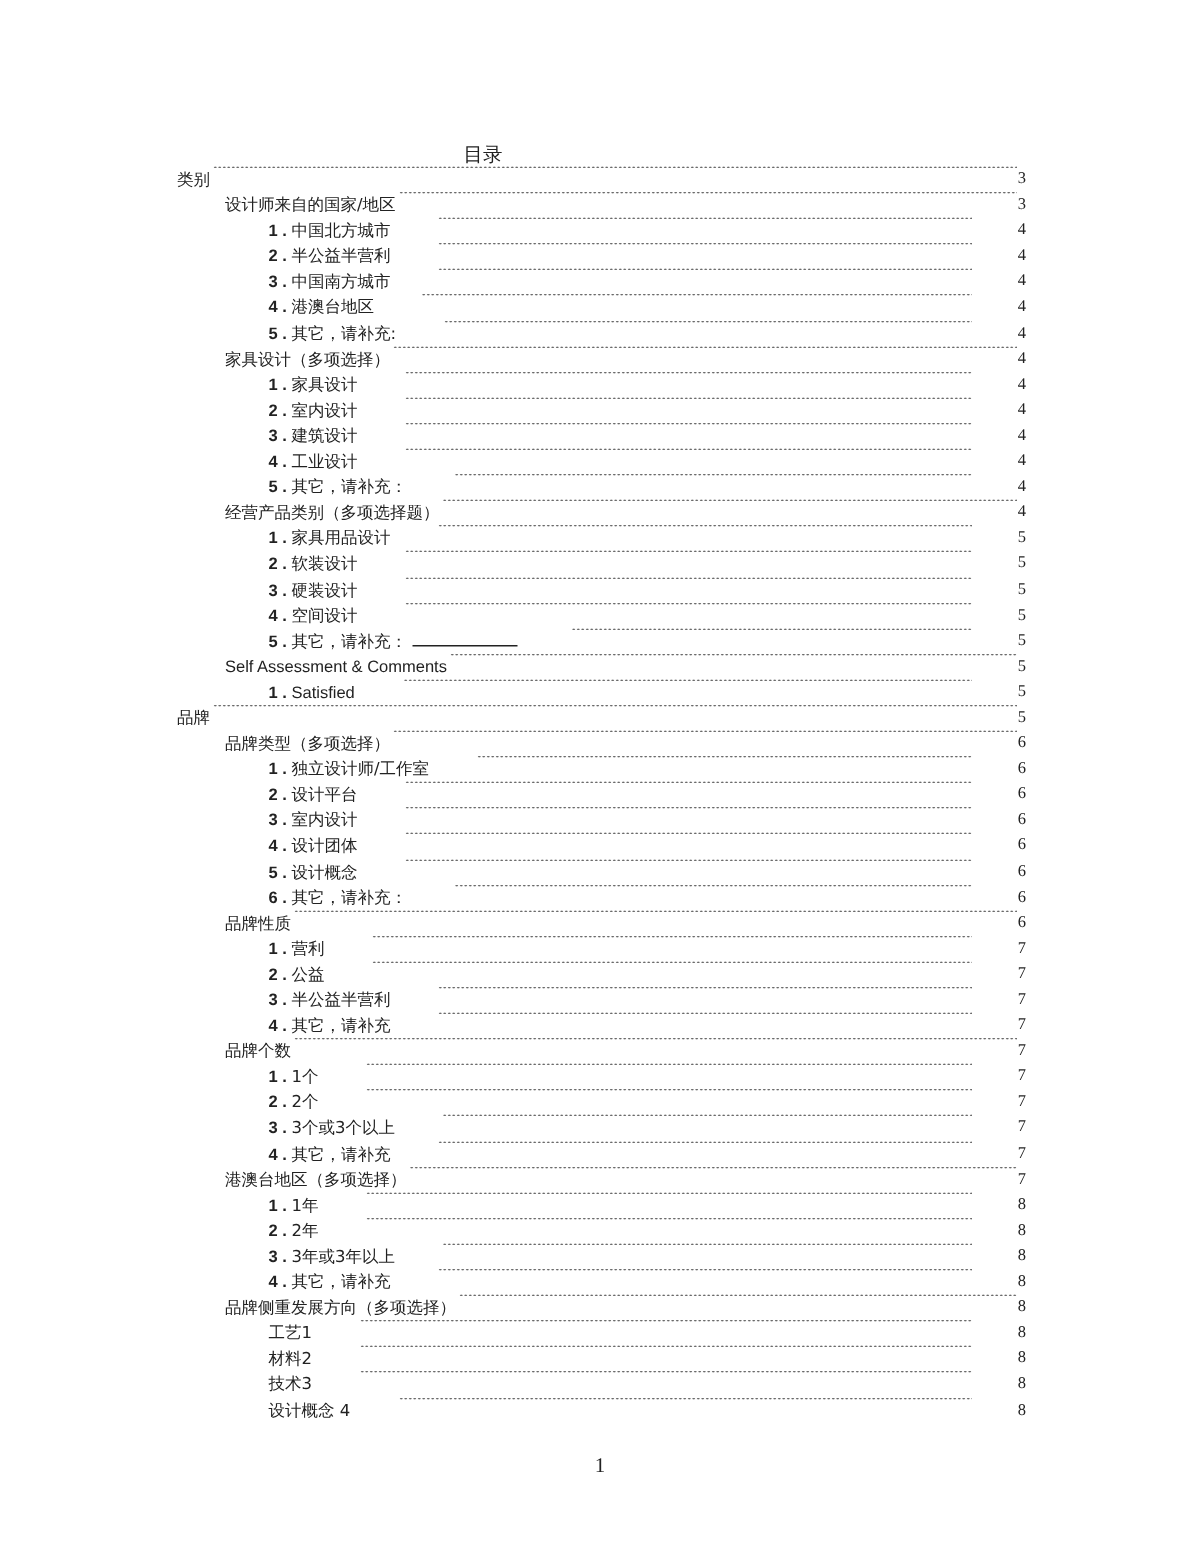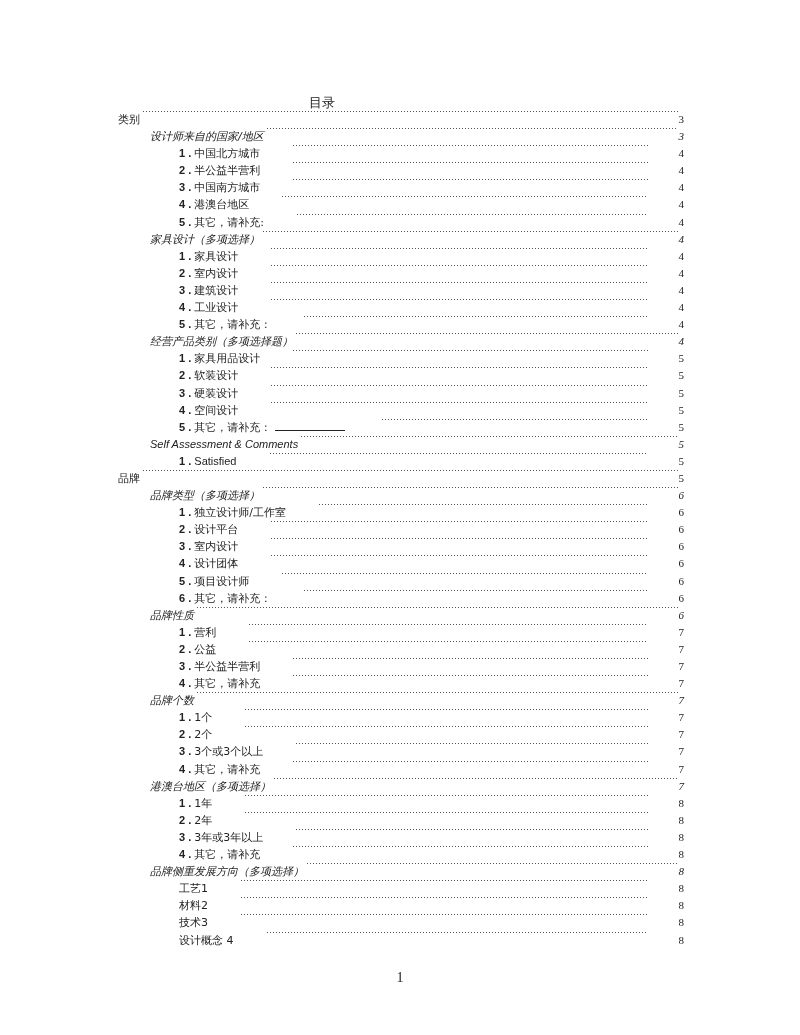--- a/index.html
+++ b/index.html
@@ -40,21 +40,21 @@
     .toc-row {
       display: flex;
       align-items: flex-start;
       height: 17.1px;
       line-height: 17px;
       font-size: 11px;
       white-space: nowrap;
       color: #222;
     }
     .toc-row.level-1 { padding-left: 0; }
-    .toc-row.level-2 { padding-left: 32px; font-style: italic; }
+    .toc-row.level-2 { padding-left: 32px; }
     .toc-row.level-3 { padding-left: 61px; gap: 30px; }
     .toc-label {
       flex: 0 0 auto;
       padding-right: 2px;
     }
     .toc-label .num {
       font-family: "Liberation Sans", sans-serif;
       font-weight: bold;
       font-size: 11px;
     }
@@ -233,21 +233,21 @@
         <span class="toc-label"><span class="num">3</span><span class="num"> . </span><span>室内设计</span></span>
         <span class="toc-leader"></span>
         <span class="toc-page">6</span>
       </div>
       <div class="toc-row level-3">
         <span class="toc-label"><span class="num">4</span><span class="num"> . </span><span>设计团体</span></span>
         <span class="toc-leader"></span>
         <span class="toc-page">6</span>
       </div>
       <div class="toc-row level-3">
-        <span class="toc-label"><span class="num">5</span><span class="num"> . </span><span>项目设计师</span></span>
+        <span class="toc-label"><span class="num">5</span><span class="num"> . </span><span>设计概念</span></span>
         <span class="toc-leader"></span>
         <span class="toc-page">6</span>
       </div>
       <div class="toc-row level-3">
         <span class="toc-label"><span class="num">6</span><span class="num"> . </span><span>其它，请补充：</span></span>
         <span class="toc-leader"></span>
         <span class="toc-page">6</span>
       </div>
       <div class="toc-row level-2">
         <span class="toc-label"><span>品牌性质</span></span>

